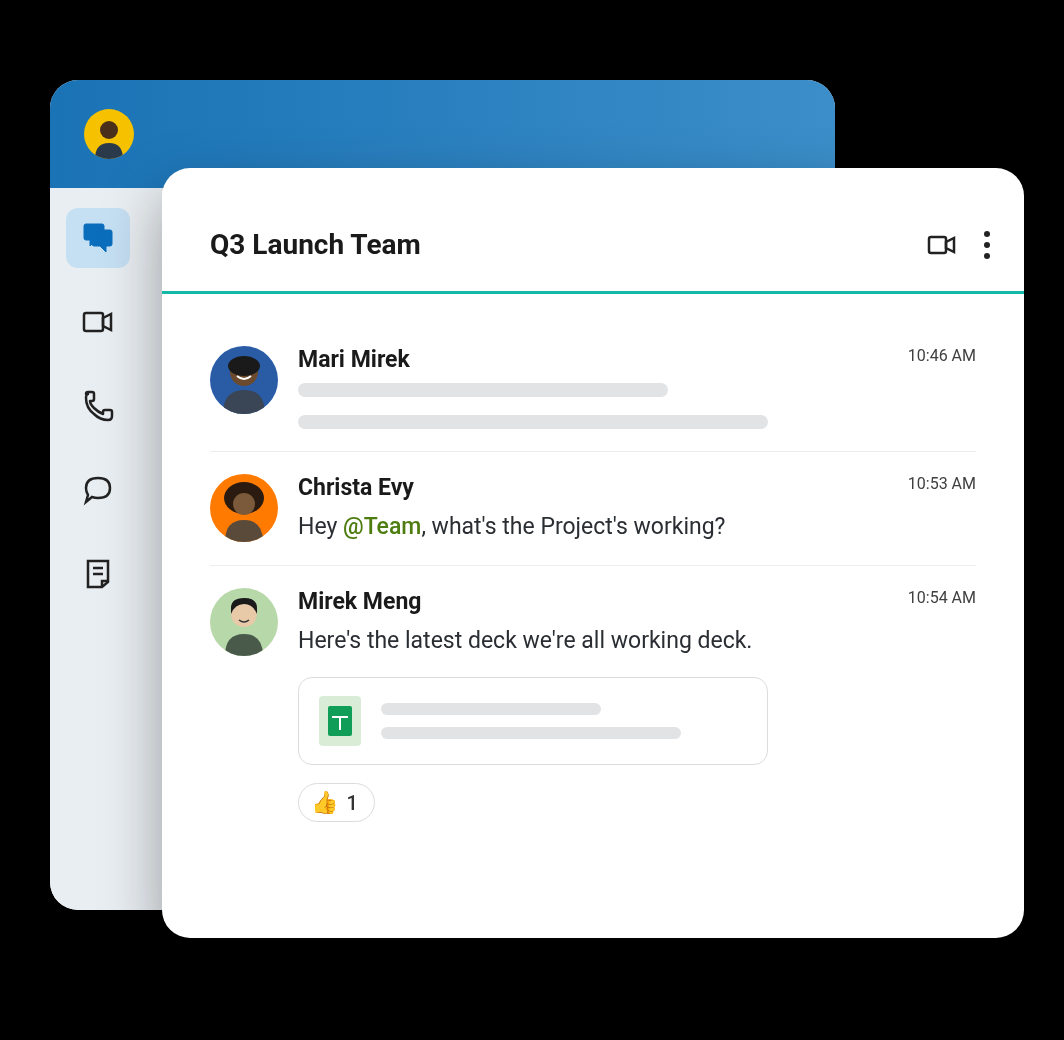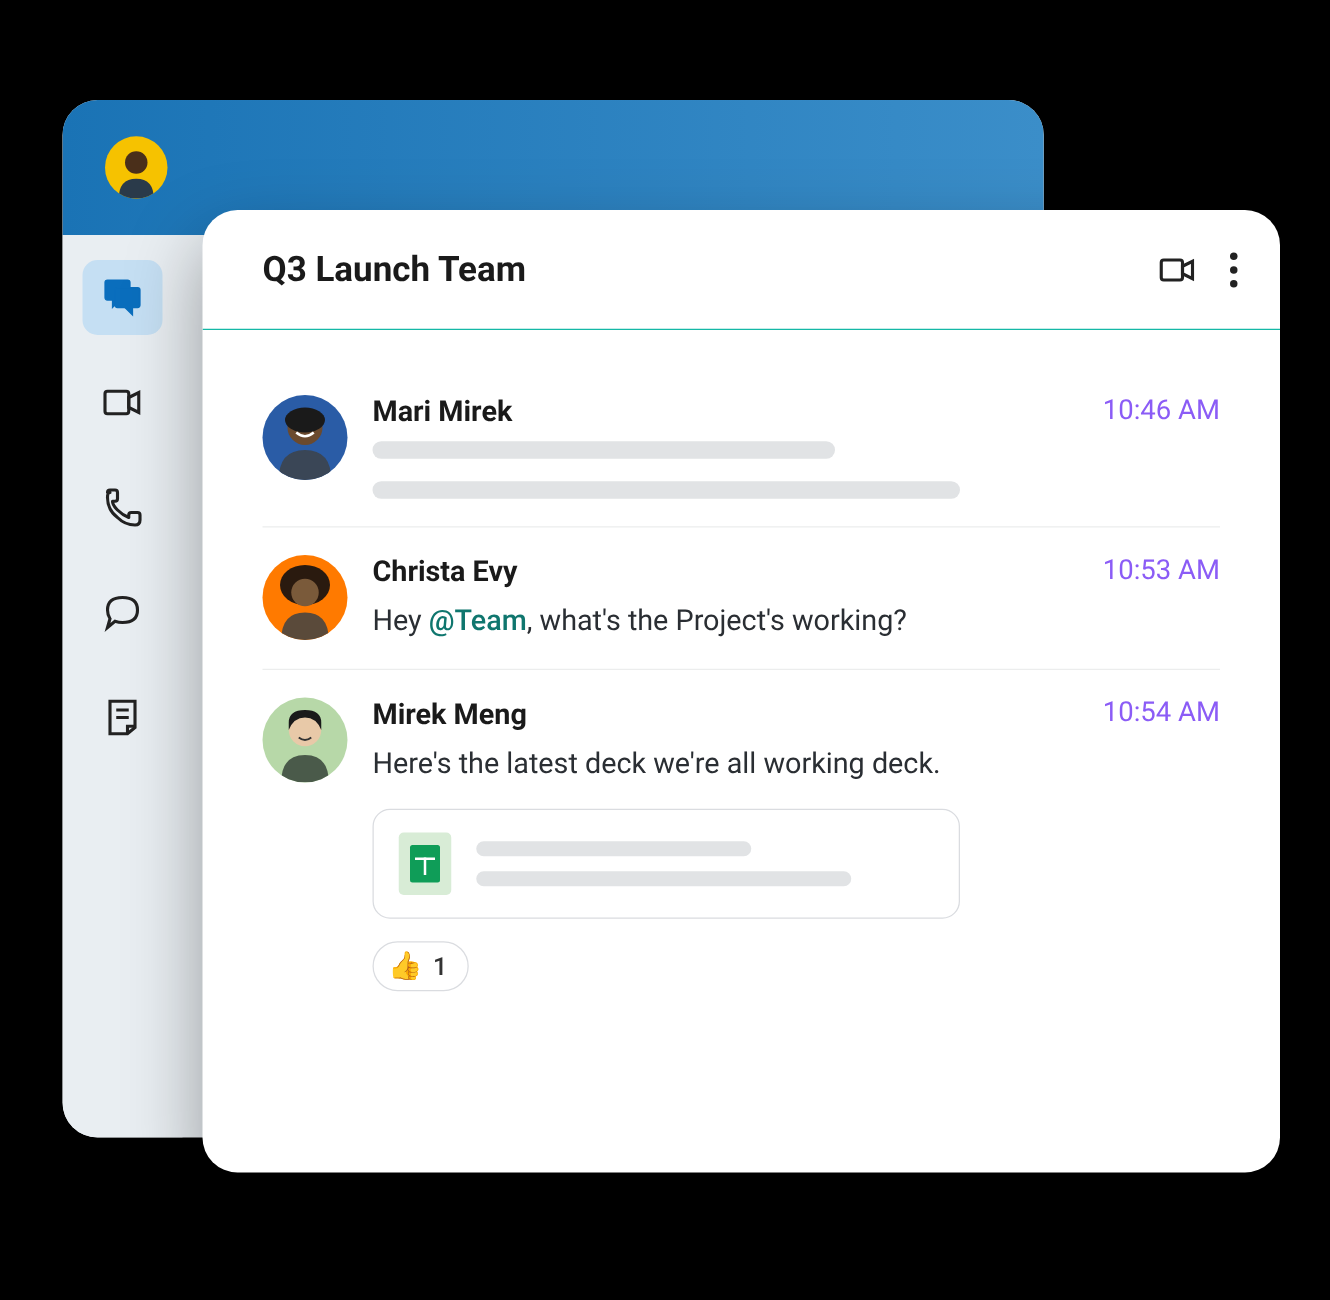--- a/index.html
+++ b/index.html
@@ -79,25 +79,26 @@
     left: 162px;
     width: 862px;
     height: 770px;
     background: #fff;
     border-radius: 28px;
     box-shadow: 0 25px 60px rgba(0,0,0,0.35);
     overflow: hidden;
   }
   .chat-header {
     height: 96px;
-    border-bottom: 1px solid #14b8a6;
+    border-bottom: 3px solid #14b8a6;
     display: flex;
     align-items: center;
     justify-content: space-between;
     padding: 0 30px 0 48px;
+    margin-top: 30px;
   }
   .chat-title {
     font-size: 28px;
     font-weight: 700;
     color: #1a1a1a;
   }
   .chat-header-actions {
     display: flex;
     align-items: center;
     gap: 22px;
@@ -136,29 +137,29 @@
     justify-content: space-between;
     align-items: flex-start;
     margin-bottom: 10px;
   }
   .author {
     font-size: 23px;
     font-weight: 700;
     color: #1a1a1a;
   }
   .time {
-    font-size: 22px;
-    color: #8b5cf6;
+    font-size: 16px;
+    color: #404040;
   }
   .msg-text {
     font-size: 23px;
     color: #2a2e33;
     line-height: 1.4;
   }
-  .msg-text .mention { color: #0f766e; font-weight:500; }
+  .msg-text .mention { color: #4d7c0f; font-weight:500; }
   .placeholder-line {
     height: 14px;
     background: #e1e3e5;
     border-radius: 7px;
     margin-top: 10px;
   }
   .pl1 { width: 370px; }
   .pl2 { width: 470px; margin-top: 18px; }
   .attachment {
     margin-top: 20px;

